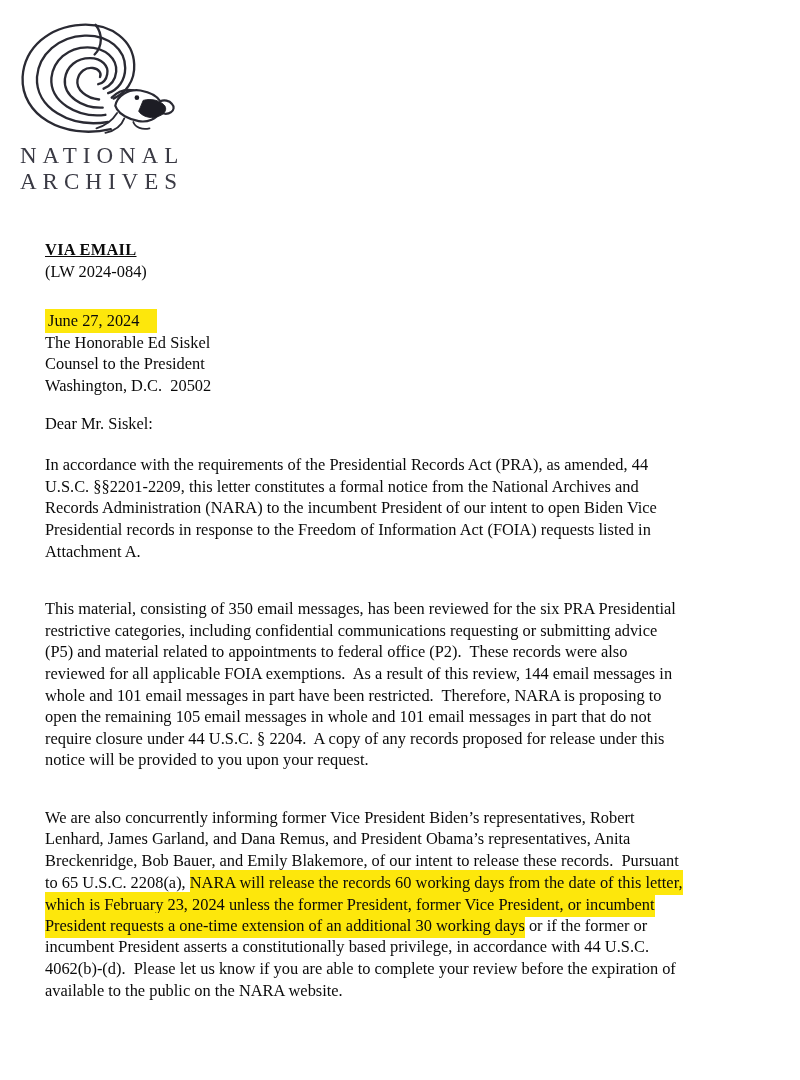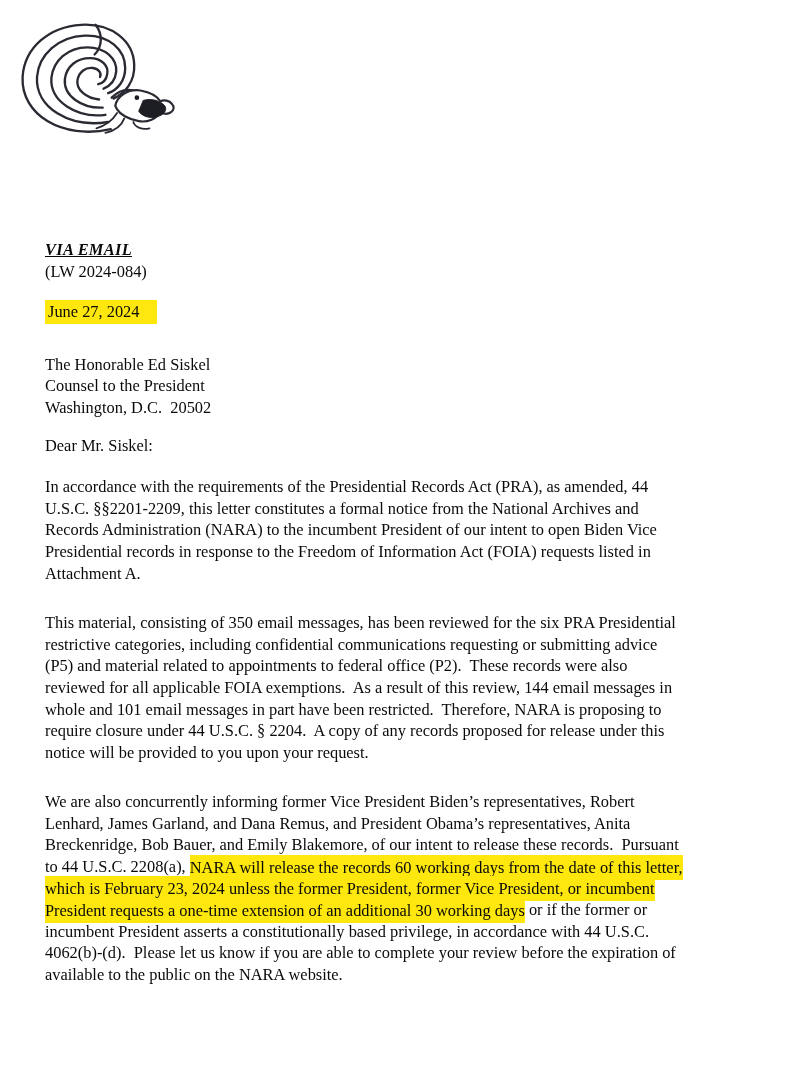--- a/index.html
+++ b/index.html
@@ -14,29 +14,29 @@
     margin:3px 0 0 10px;
     font-size:23px;line-height:26px;letter-spacing:6px;
     color:#3a3a44;font-family:"Liberation Serif", serif;
   }
   
   .content{
     position:absolute;left:45px;top:239px;width:742px;
     font-size:16.4px;line-height:21.6px;
   }
   .line{white-space:pre;min-height:21.6px;}
-  .via{font-weight:bold;text-decoration:underline;letter-spacing:.3px;font-style:italic;}
-  .date-wrap{margin-top:19px;}
+  .via{font-weight:bold;text-decoration:underline;letter-spacing:.3px;}
+  .date-wrap{margin-top:28px;}
   mark.date{
     background:var(--hl);color:inherit;
     padding:2px 17px 3px 3px;
   }
-  .recipient{margin-top:31px;}
+  .recipient{}
   .salutation{margin-top:16px;}
-  .paras .para{margin-top:28px;}
+  .paras .para{margin-top:36px;}
   .paras .para:first-child{margin-top:20px;}
   .hl{background:var(--hl);padding:2.5px 0 3.5px;text-align:center;}
 </style>
 </head>
 <body>
 
 <div class="page">
 
   <div class="logo">
     <span>
@@ -53,20 +53,24 @@
         <path d="M117 102 C 119 91 131 83 145 85 C 156 87 164 92 167 97 C 171 95 177 96 180 100 C 183 103 182 107 179 109 C 175 112 169 111 167 109 C 163 116 153 121 143 119 C 131 117 122 111 119 106 Z" fill="#ffffff" stroke="#2a2a33" stroke-width="2.4"></path>
         <path d="M148 96 C 158 93 168 97 172 102 C 175 107 171 112 164 114 C 155 117 146 113 143 108 Z" fill="#1d1d24" stroke="#1d1d24"></path>
         <circle cx="141" cy="93" r="2.6" fill="#1d1d24"></circle>
         <g fill="none" stroke="#2a2a33" stroke-width="2" stroke-linecap="round">
           <path d="M119 110 C 114 118 106 124 96 127"></path>
           <path d="M127 116 C 124 124 116 130 106 132"></path>
           <path d="M137 120 C 139 126 147 129 155 127"></path>
         </g>
       </svg>
     </span>
+    <div class="wordmark">
+      <div>NATIONAL</div>
+      <div>ARCHIVES</div>
+    </div>
   </div>
 
   <div class="content">
 
     <div class="line via">VIA EMAIL</div>
     <div class="line">(LW 2024-084)</div>
 
     <div class="date-wrap line"><mark class="date">June 27, 2024</mark></div>
 
     <div class="recipient">
@@ -84,28 +88,29 @@
           <div class="line"><span>Records Administration (NARA) to the incumbent President of our intent to open Biden Vice</span></div>
           <div class="line"><span>Presidential records in response to the Freedom of Information Act (FOIA) requests listed in</span></div>
           <div class="line"><span>Attachment A.</span></div>
         </div>
         <div class="para">
           <div class="line"><span>This material, consisting of 350 email messages, has been reviewed for the six PRA Presidential</span></div>
           <div class="line"><span>restrictive categories, including confidential communications requesting or submitting advice</span></div>
           <div class="line"><span>(P5) and material related to appointments to federal office (P2).  These records were also</span></div>
           <div class="line"><span>reviewed for all applicable FOIA exemptions.  As a result of this review, 144 email messages in</span></div>
           <div class="line"><span>whole and 101 email messages in part have been restricted.  Therefore, NARA is proposing to</span></div>
+          <div class="line"><span>open the remaining 105 email messages in whole and 101 email messages in part that do not</span></div>
           <div class="line"><span>require closure under 44 U.S.C. § 2204.  A copy of any records proposed for release under this</span></div>
           <div class="line"><span>notice will be provided to you upon your request.</span></div>
         </div>
         <div class="para">
           <div class="line"><span>We are also concurrently informing former Vice President Biden’s representatives, Robert</span></div>
           <div class="line"><span>Lenhard, James Garland, and Dana Remus, and President Obama’s representatives, Anita</span></div>
           <div class="line"><span>Breckenridge, Bob Bauer, and Emily Blakemore, of our intent to release these records.  Pursuant</span></div>
-          <div class="line"><span>to 44 U.S.C. 2208(a), </span><span class="hl">NARA will release the records 60 working days from the date of this letter,</span></div>
+          <div class="line"><span>to 65 U.S.C. 2208(a), </span><span class="hl">NARA will release the records 60 working days from the date of this letter,</span></div>
           <div class="line"><span class="hl">which is February 23, 2024 unless the former President, former Vice President, or incumbent</span></div>
           <div class="line"><span class="hl">President requests a one-time extension of an additional 30 working days</span><span> or if the former or</span></div>
           <div class="line"><span>incumbent President asserts a constitutionally based privilege, in accordance with 44 U.S.C.</span></div>
           <div class="line"><span>4062(b)-(d).  Please let us know if you are able to complete your review before the expiration of</span></div>
           <div class="line"><span>available to the public on the NARA website.</span></div>
         </div>
       </div>
 
   </div>
 </div>

